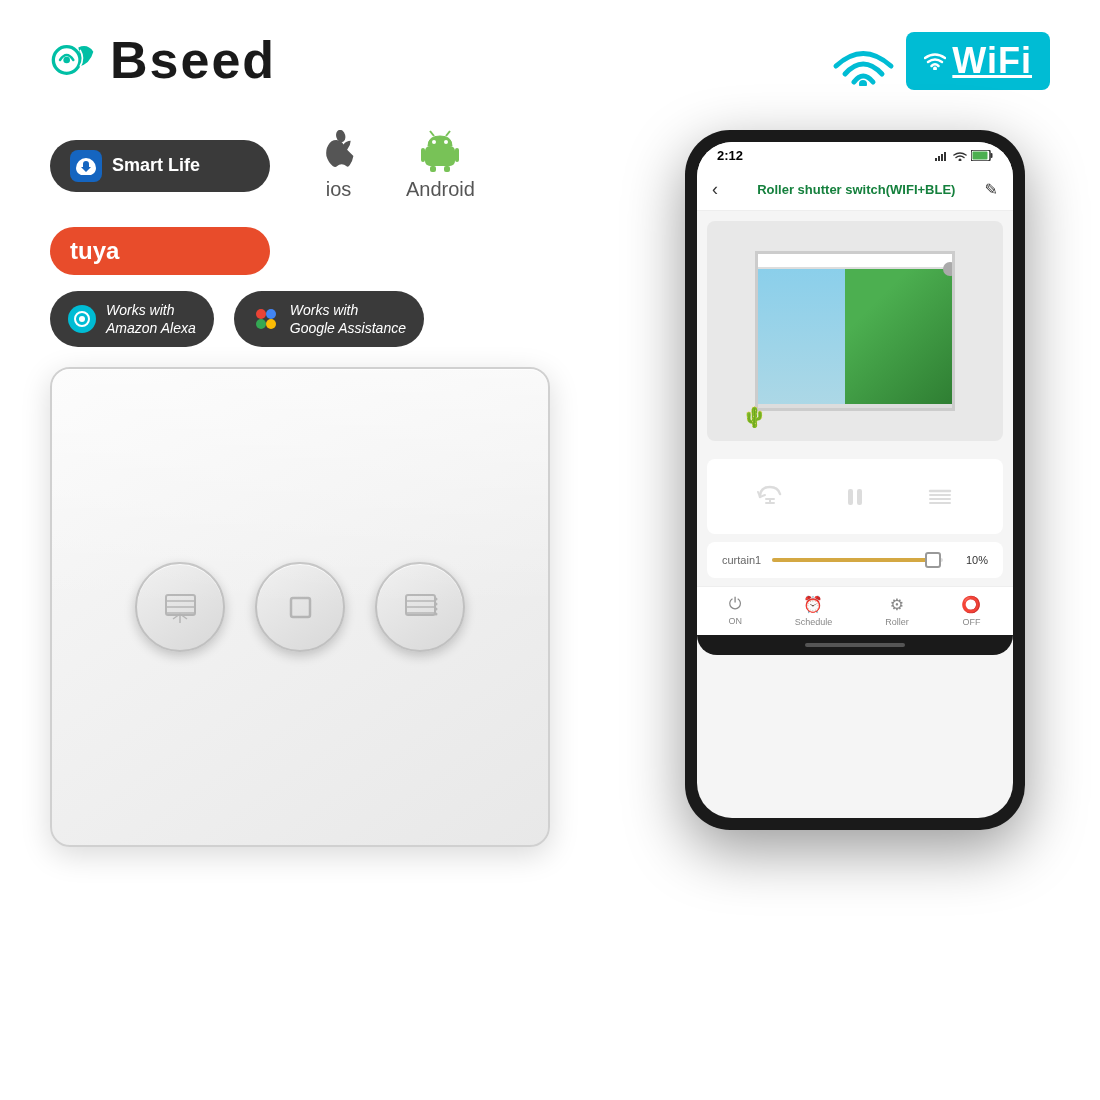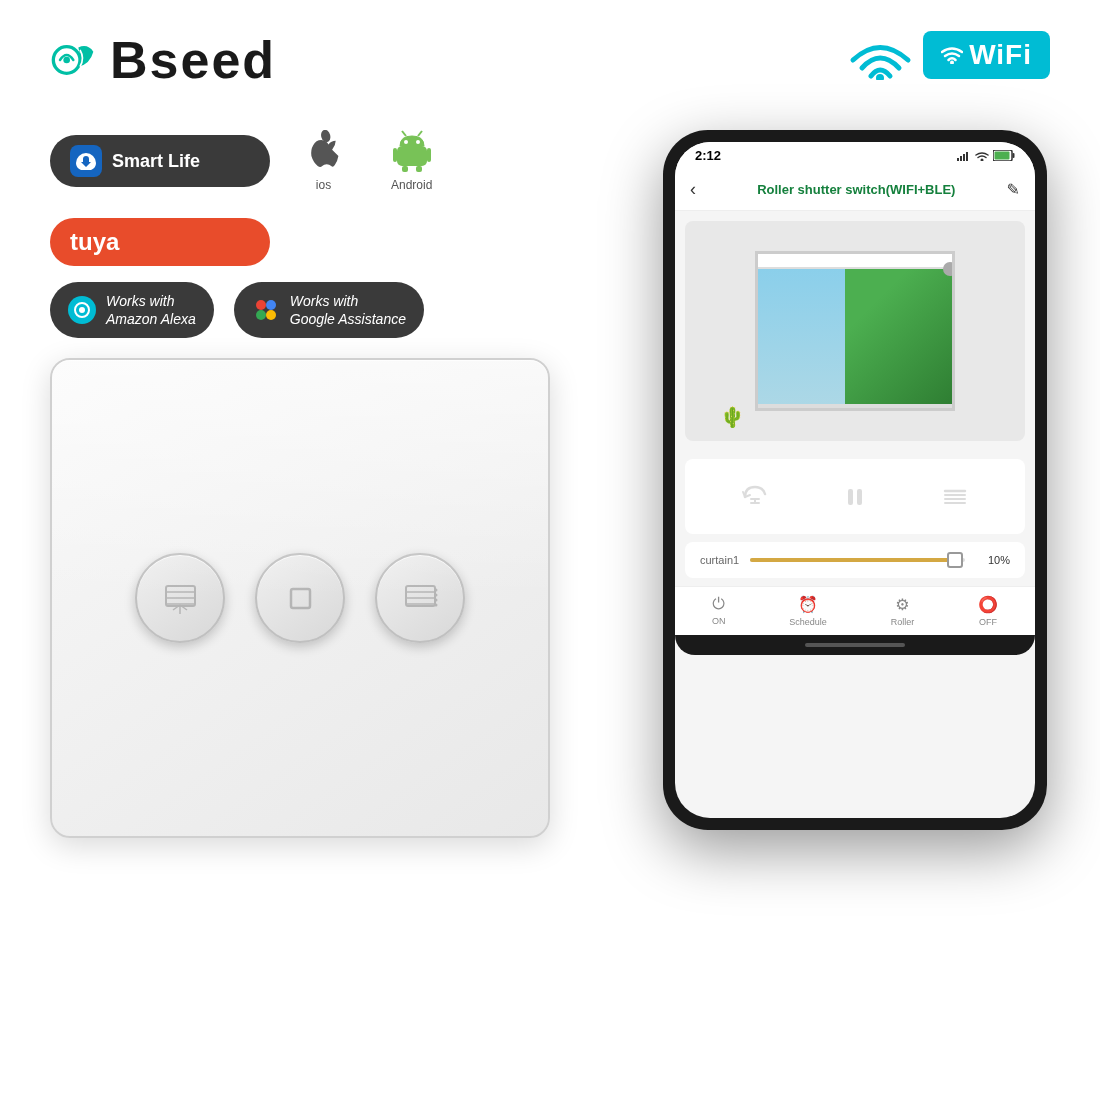--- a/index.html
+++ b/index.html
@@ -9,21 +9,21 @@
       background: #ffffff;
       font-family: Arial, sans-serif;
       overflow: hidden;
       position: relative;
     }
 
     
     .header {
       display: flex;
       justify-content: space-between;
-      align-items: flex-start;
+      align-items: flex-end;
       padding: 30px 50px 20px 50px;
     }
 
     .brand-logo {
       display: flex;
       align-items: center;
       gap: 10px;
     }
 
     .brand-icon {
@@ -48,23 +48,24 @@
       background: #00bcd4;
       border-radius: 8px;
       padding: 8px 18px;
       display: flex;
       align-items: center;
       gap: 6px;
     }
 
     .wifi-label-box .wifi-text {
       color: white;
-      font-size: 28px;
+      font-size: 36px;
       font-weight: 900;
       letter-spacing: 1px;
+      text-decoration: underline;
     }
 
     
     .content {
       display: flex;
       padding: 10px 50px;
       gap: 40px;
     }
 
     
@@ -154,21 +155,21 @@
     }
 
     .platform-item {
       display: flex;
       flex-direction: column;
       align-items: center;
       gap: 6px;
     }
 
     .platform-label {
-      font-size: 12px;
+      font-size: 20px;
       color: #555;
     }
 
     
     .switch-device {
       width: 500px;
       height: 480px;
       background: linear-gradient(145deg, #f8f8f8, #e8e8e8);
       border-radius: 20px;
       border: 2px solid #d0d0d0;
@@ -205,21 +206,21 @@
     
     .right-panel {
       flex: 1;
       display: flex;
       justify-content: center;
       align-items: flex-start;
       padding-top: 10px;
     }
 
     .phone-container {
-      width: 384px;
+      width: 340px;
       height: 700px;
       background: #1a1a1a;
       border-radius: 45px;
       padding: 12px;
       box-shadow: 0 20px 60px rgba(0,0,0,0.4);
       position: relative;
     }
 
     .phone-screen {
       width: 100%;
@@ -492,21 +493,21 @@
     </div>
   </div>
 </div>
 
 <div class="content">
 
   <div class="left-panel">
 
     <div class="badges-area">
 
-      <div style="display:flex; align-items:center; gap:16px; margin-bottom:16px;">
+      <div style="display:flex; align-items:center; gap:31px; margin-bottom:16px;">
         <div class="badge-pill">
           <div class="pill-icon smart-life-icon">
             <svg width="20" height="20" viewBox="0 0 20 20">
               <path d="M10 2 Q14 2 17 5 Q20 8 20 12 Q20 17 15 19 L5 19 Q0 17 0 12 Q0 8 3 5 Q6 2 10 2Z" fill="white"></path>
               <path d="M10 5 Q7 5 7 8 L7 11 L5 11 L10 16 L15 11 L13 11 L13 8 Q13 5 10 5Z" fill="#1565C0"></path>
             </svg>
           </div>
           <span class="pill-text">Smart Life</span>
         </div>
 

